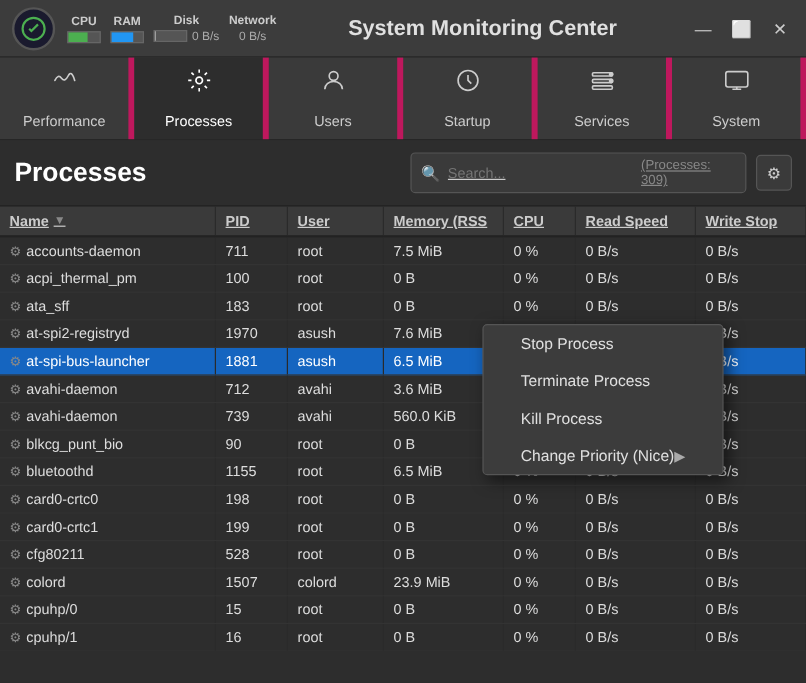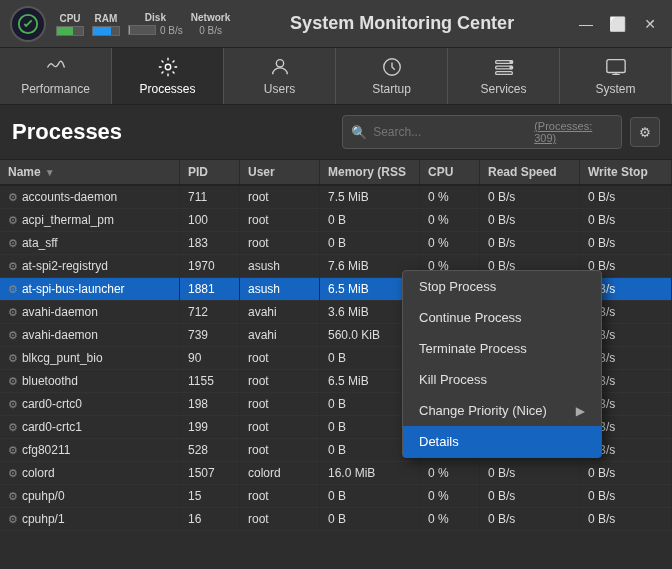--- a/index.html
+++ b/index.html
@@ -84,22 +84,22 @@
       border-bottom: 1px solid #222;
     }
     .nav-tab {
       flex: 1;
       display: flex;
       flex-direction: column;
       align-items: center;
       justify-content: center;
       padding: 8px 4px;
       cursor: pointer;
-      border-right: 1px solid #be185d;
-      gap: 4px;
+      border-right: 5px solid #be185d;
+      gap: 16px;
       color: #ccc;
       font-size: 12px;
     }
     .nav-tab.active { background: #2d2d2d; color: #fff; }
     .nav-tab svg { width: 22px; height: 22px; }
 
     
     .processes-header {
       display: flex;
       align-items: center;
@@ -123,20 +123,21 @@
       gap: 6px;
       width: 280px;
     }
     .search-box input {
       background: transparent;
       border: none;
       outline: none;
       color: #ccc;
       font-size: 12px;
       flex: 1;
+      text-decoration: underline;
     }
     .search-count { color: #888; font-size: 11px; text-decoration: underline; }
     .settings-btn {
       background: #3a3a3a;
       border: 1px solid #555;
       border-radius: 4px;
       color: #ccc;
       cursor: pointer;
       width: 30px;
       height: 30px;
@@ -161,20 +162,21 @@
       padding: 5px 8px;
       font-size: 12px;
       font-weight: bold;
       color: #ccc;
       border-right: 1px solid #2a2a2a;
       cursor: pointer;
       user-select: none;
       display: flex;
       align-items: center;
       gap: 4px;
+      text-decoration: underline;
     }
     .sort-arrow { color: #888; font-size: 10px; }
 
     .table-body { overflow-y: auto; max-height: 400px; }
     .table-row {
       display: grid;
       grid-template-columns: 180px 60px 80px 100px 60px 100px auto;
       border-bottom: 1px solid #333;
       cursor: pointer;
     }
@@ -199,21 +201,21 @@
       top: 270px;
       left: 402px;
       background: #3c3c3c;
       border: 1px solid #555;
       border-radius: 4px;
       min-width: 200px;
       box-shadow: 4px 4px 12px rgba(0,0,0,0.5);
       z-index: 100;
     }
     .menu-item {
-      padding: 8px 16px;
+      padding: 8px 31px;
       cursor: pointer;
       color: #e0e0e0;
       font-size: 13px;
       display: flex;
       align-items: center;
       justify-content: space-between;
     }
     .menu-item.active { background: #1565c0; color: #fff; }
     .menu-arrow { color: #aaa; font-size: 12px; }
   </style>
@@ -480,21 +482,21 @@
     <div class="td">0 B/s</div>
     <div class="td">0 B/s</div>
   </div>
       <div class="table-row">
     <div class="td">
       <span class="gear-icon">⚙</span>
       colord
     </div>
     <div class="td">1507</div>
     <div class="td">colord</div>
-    <div class="td">16.0 MiB</div>
+    <div class="td">23.9 MiB</div>
     <div class="td">0 %</div>
     <div class="td">0 B/s</div>
     <div class="td">0 B/s</div>
   </div>
       <div class="table-row">
     <div class="td">
       <span class="gear-icon">⚙</span>
       cpuhp/0
     </div>
     <div class="td">15</div>
@@ -514,18 +516,16 @@
     <div class="td">0 B</div>
     <div class="td">0 %</div>
     <div class="td">0 B/s</div>
     <div class="td">0 B/s</div>
   </div>
     </div>
 </div>
 
 <div class="context-menu" id="context-menu">
     <div class="menu-item">Stop Process</div>
-    <div class="menu-item">Continue Process</div>
     <div class="menu-item">Terminate Process</div>
     <div class="menu-item">Kill Process</div>
     <div class="menu-item">Change Priority (Nice)<span class="menu-arrow">▶</span></div>
-    <div class="menu-item active">Details</div>
   </div>
 
 </body></html>

